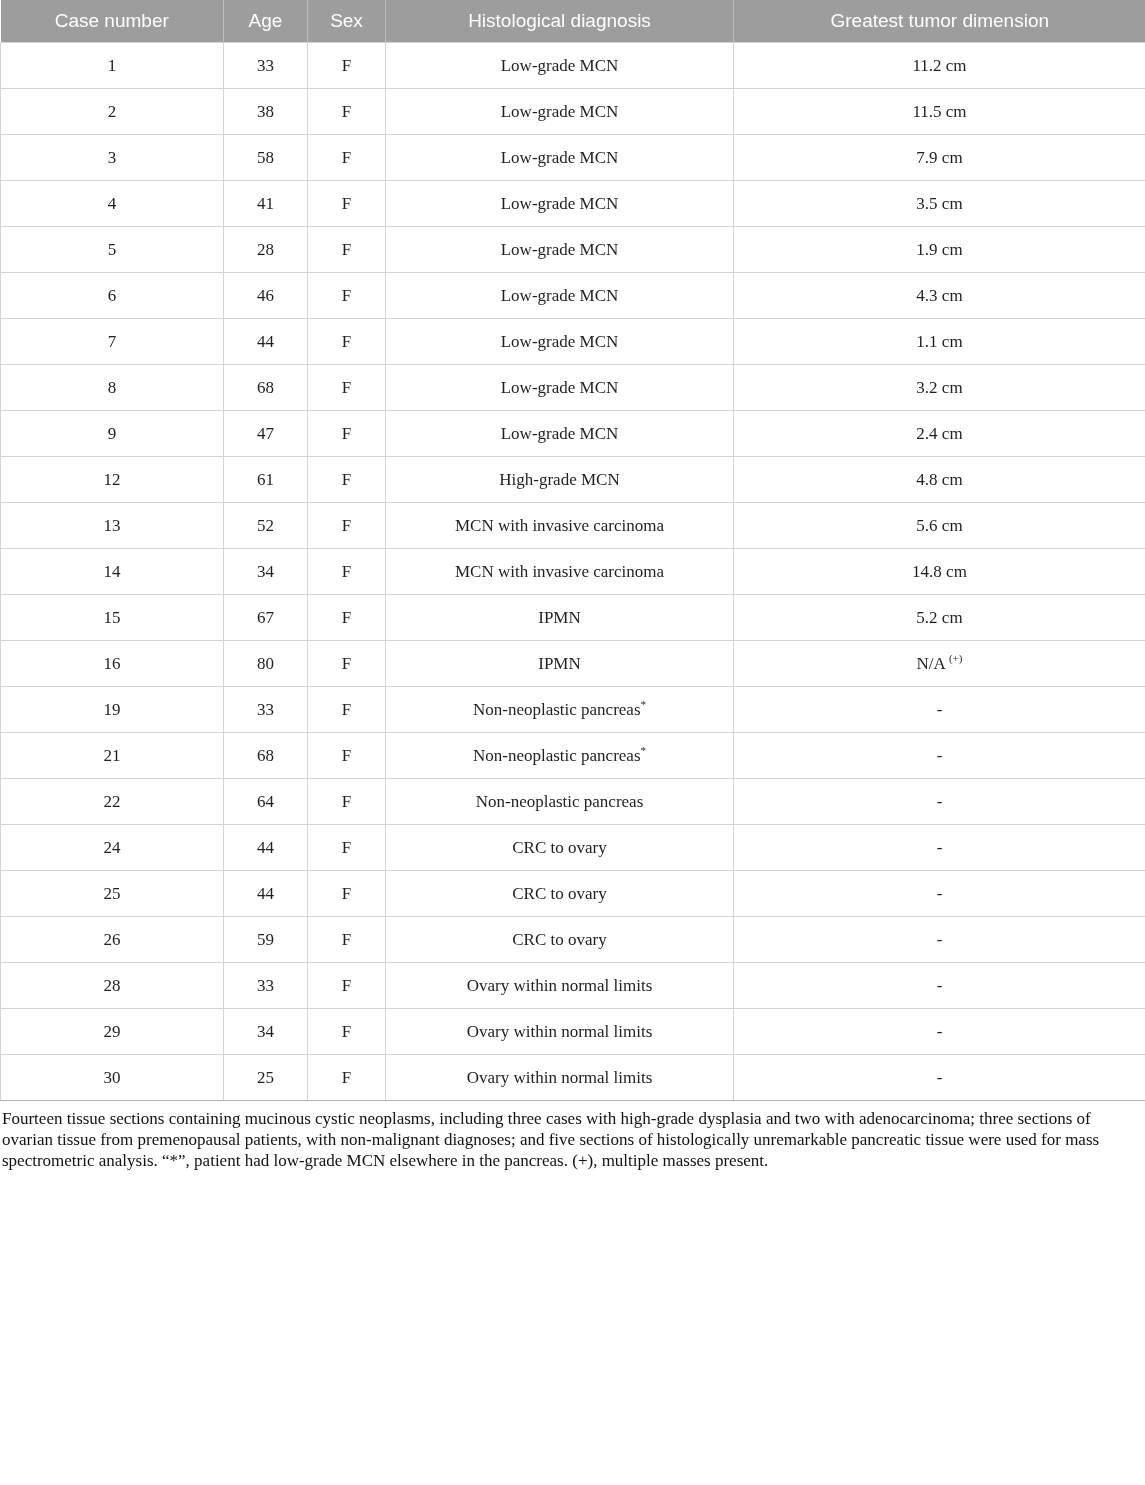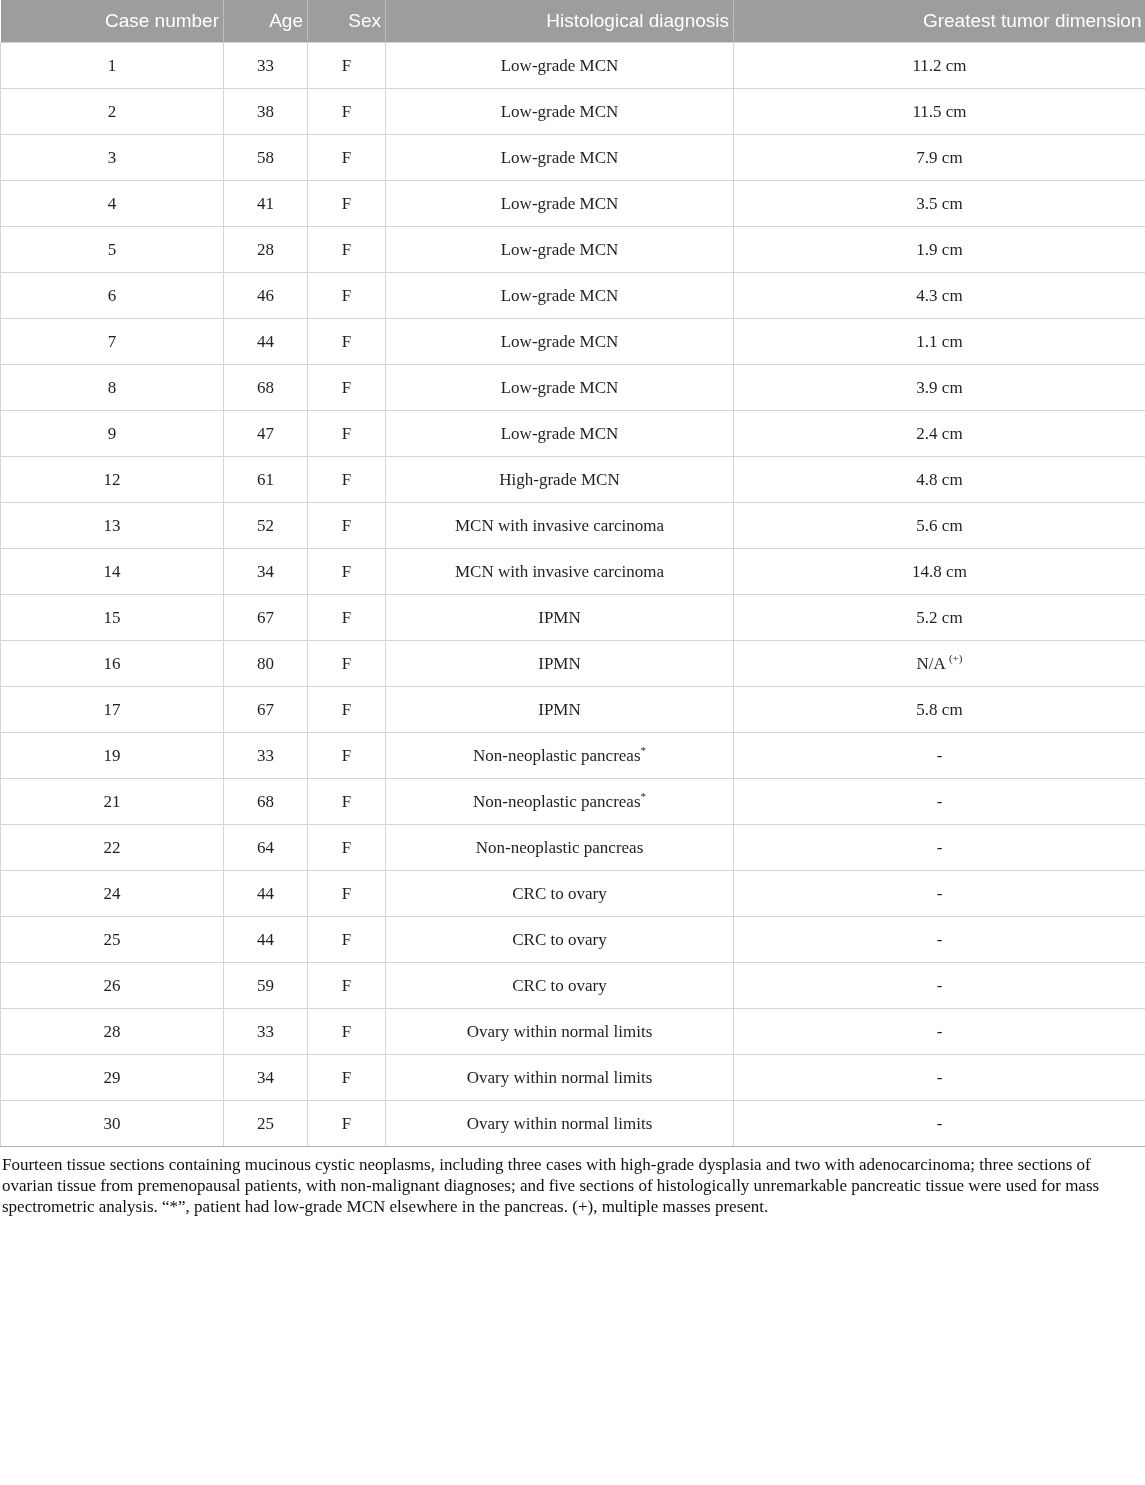--- a/index.html
+++ b/index.html
@@ -27,21 +27,21 @@
   col.c-diag{width:348px;}
   col.c-dim{width:412px;}
 
   thead th{
     background:var(--header-bg);
     color:var(--header-text);
     font-family:"Liberation Sans", sans-serif;
     font-size:19px;
     font-weight:normal;
     height:42px;
-    text-align:right;
+    text-align:center;
     vertical-align:middle;
     border-left:1px solid var(--header-divider);
     padding:0 4px;
   }
   thead th:first-child{border-left:none;}
 
   tbody td{
     background:#ffffff;
     height:45px;
     text-align:center;
@@ -134,21 +134,21 @@
     <td><span>44</span></td>
     <td><span>F</span></td>
     <td><span>Low-grade MCN</span></td>
     <td><span>1.1 cm</span></td>
   </tr>
       <tr>
     <td><span>8</span></td>
     <td><span>68</span></td>
     <td><span>F</span></td>
     <td><span>Low-grade MCN</span></td>
-    <td><span>3.9 cm</span></td>
+    <td><span>3.2 cm</span></td>
   </tr>
       <tr>
     <td><span>9</span></td>
     <td><span>47</span></td>
     <td><span>F</span></td>
     <td><span>Low-grade MCN</span></td>
     <td><span>2.4 cm</span></td>
   </tr>
       <tr>
     <td><span>12</span></td>
@@ -179,27 +179,20 @@
     <td><span>5.2 cm</span></td>
   </tr>
       <tr>
     <td><span>16</span></td>
     <td><span>80</span></td>
     <td><span>F</span></td>
     <td><span>IPMN</span></td>
     <td><span>N/A</span><sup class="dim-sup">(+)</sup></td>
   </tr>
       <tr>
-    <td><span>17</span></td>
-    <td><span>67</span></td>
-    <td><span>F</span></td>
-    <td><span>IPMN</span></td>
-    <td><span>5.8 cm</span></td>
-  </tr>
-      <tr>
     <td><span>19</span></td>
     <td><span>33</span></td>
     <td><span>F</span></td>
     <td><span>Non-neoplastic pancreas</span><sup>*</sup></td>
     <td><span>-</span></td>
   </tr>
       <tr>
     <td><span>21</span></td>
     <td><span>68</span></td>
     <td><span>F</span></td>

